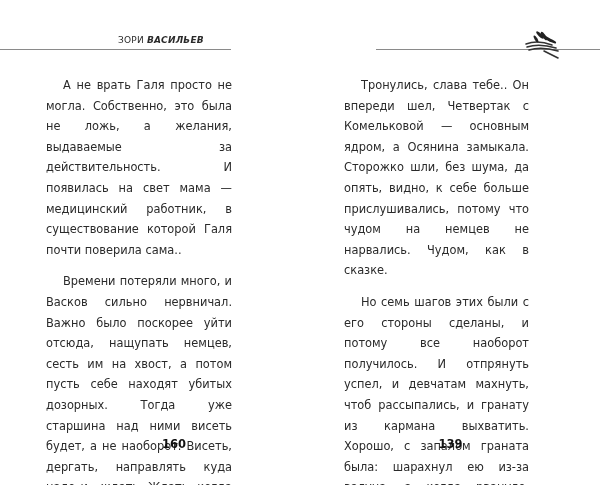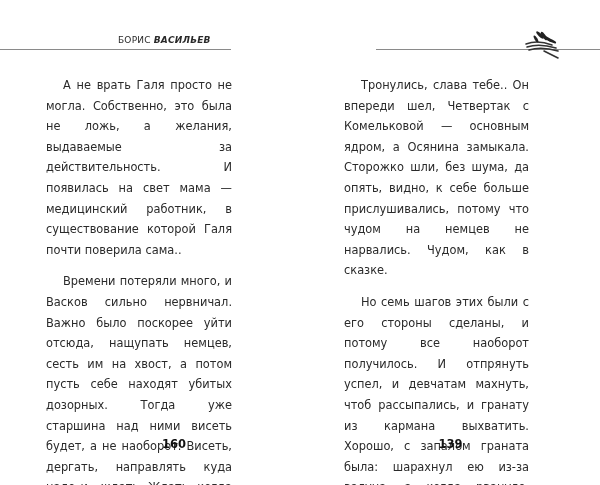--- a/index.html
+++ b/index.html
@@ -21,21 +21,21 @@
   .text p { margin:11px; text-indent:17px; }
   .folio { position:absolute; top:437px; font-size:11.5px; font-weight:bold; color:#111;margin-left:12px; }
   .left .folio { left:150px; }
   .right .folio { left:32px; width:207px; text-align:center; left:35px; }
 </style>
 </head>
 <body>
 
 <div class="page left">
   <div class="hdr">
-    <span>БОРИС</span>
+    <span>ЗОРИ</span>
     <span class="b">ВАСИЛЬЕВ</span>
   </div>
   <div class="rule"></div>
   <div class="text">
     <p>А не врать Галя просто не могла. Собственно, это была не ложь, а желания, выдаваемые за действительность. И появилась на свет мама — медицинский работник, в существование которой Галя почти поверила сама..</p>
     <p>Времени потеряли много, и Васков сильно нервничал. Важно было поскорее уйти отсюда, нащупать немцев, сесть им на хвост, а потом пусть себе находят убитых дозорных. Тогда уже старшина над ними висеть будет, а не наоборот. Висеть, дергать, направлять куда надо и.. ждать. Ждать, когда наши подойдут, когда облава начнется.</p>
     <p>Но провозились: Соню хоронили, Четвертак уговаривали, а время шло. Федот Евграфыч пока автоматы проверил, винтовки лишние — Бричкиной и Гурвич — в укромное место упрятал, патроны поровну поделил. Спросил у Осяниной:</p>
 
   </div>
   <div class="folio">160</div>

